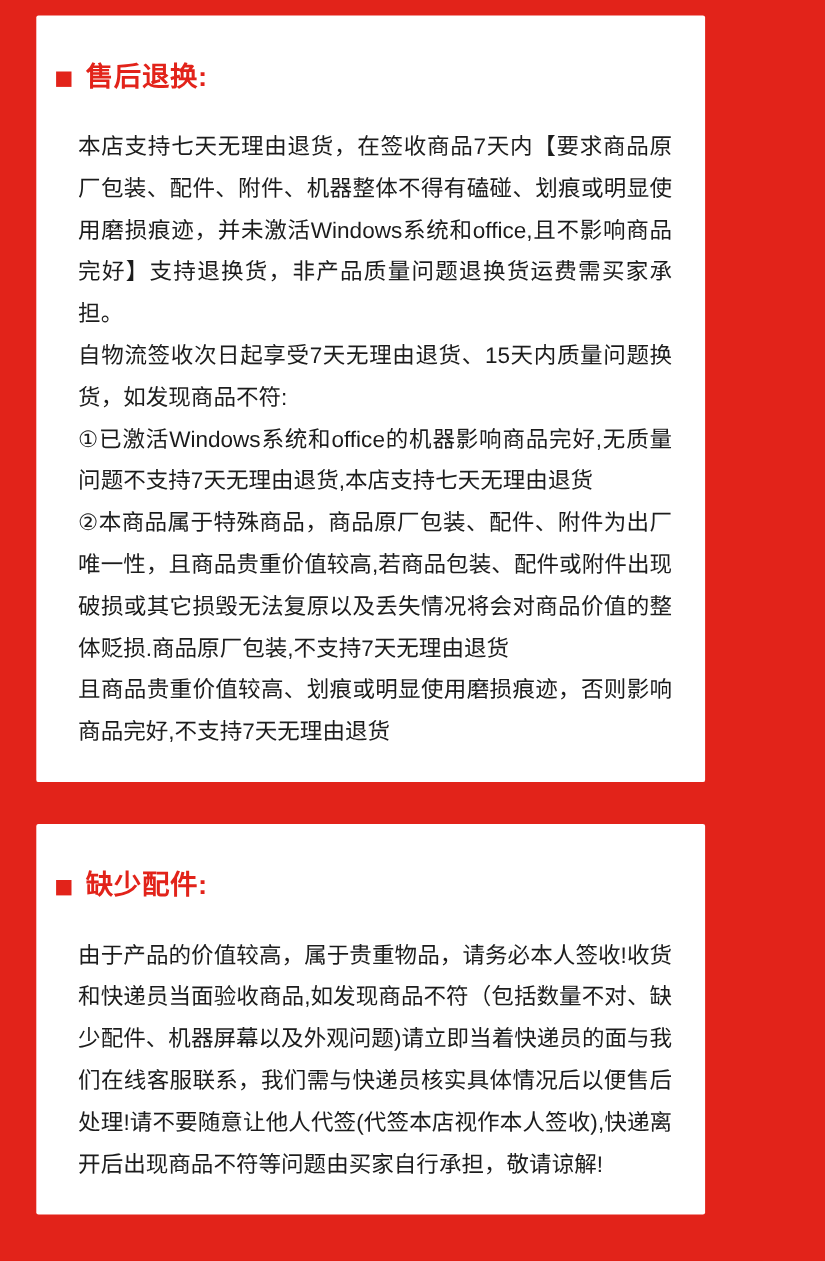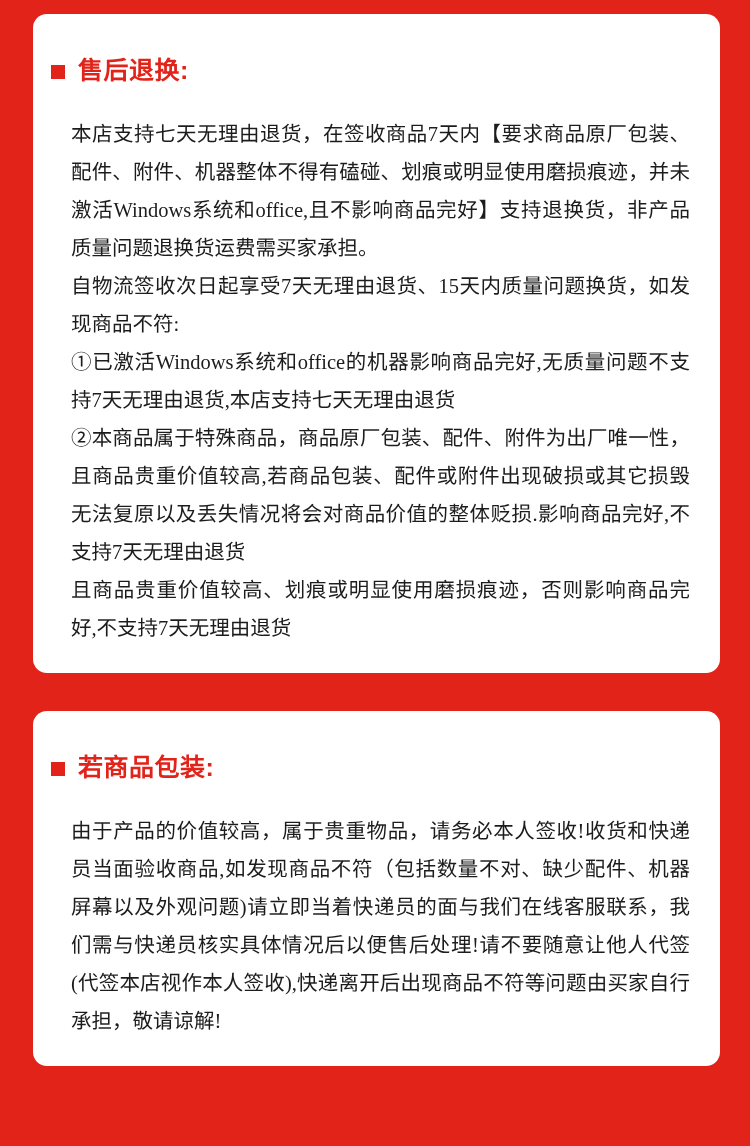--- a/index.html
+++ b/index.html
@@ -20,24 +20,24 @@
     min-height: 1146px;
     background: #e2231a;
     box-sizing: border-box;
     padding: 14px 30px 14px 33px;
     display: flex;
     flex-direction: column;
     gap: 38px;
   }
   .card {
     background: #ffffff;
-    border-radius: 14px;
+    border-radius: 2px;
     box-sizing: border-box;
     padding: 22px 28px 26px 18px;
-    width: 687px;
+    width: 608px;
   }
   .card-header {
     display: flex;
     align-items: center;
     gap: 13px;
     margin: 0 0 10px 0;
     padding-left: 0px;
   }
   .bullet-square {
     width: 14px;
@@ -61,48 +61,47 @@
   }
   .para {
     color: #1c1c1c;
     font-size: 20.5px;
     line-height: 38px;
     margin: 0;
     text-align: justify;
     text-justify: inter-ideograph;
     letter-spacing: 0px;
     word-break: break-all;
-    font-family: Liberation Serif, serif;
   }
   .para + .para {
     margin-top: 0px;
   }
 </style>
 </head>
 <body>
 
 <div class="page">
 
   <section class="card">
     <div class="card-header">
       <span class="bullet-square"></span>
       <h2 class="card-title">售后退换:</h2>
     </div>
     <div class="card-body">
       <p class="para">本店支持七天无理由退货，在签收商品7天内【要求商品原厂包装、配件、附件、机器整体不得有磕碰、划痕或明显使用磨损痕迹，并未激活Windows系统和office,且不影响商品完好】支持退换货，非产品质量问题退换货运费需买家承担。</p>
       <p class="para">自物流签收次日起享受7天无理由退货、15天内质量问题换货，如发现商品不符:</p>
       <p class="para">①已激活Windows系统和office的机器影响商品完好,无质量问题不支持7天无理由退货,本店支持七天无理由退货</p>
-      <p class="para">②本商品属于特殊商品，商品原厂包装、配件、附件为出厂唯一性，且商品贵重价值较高,若商品包装、配件或附件出现破损或其它损毁无法复原以及丢失情况将会对商品价值的整体贬损.影响商品完好,不支持7天无理由退货</p>
+      <p class="para">②本商品属于特殊商品，商品原厂包装、配件、附件为出厂唯一性，且商品贵重价值较高,若商品包装、配件或附件出现破损或其它损毁无法复原以及丢失情况将会对商品价值的整体贬损.商品原厂包装,不支持7天无理由退货</p>
       <p class="para">且商品贵重价值较高、划痕或明显使用磨损痕迹，否则影响商品完好,不支持7天无理由退货</p>
     </div>
   </section>
 
   <section class="card">
     <div class="card-header">
       <span class="bullet-square"></span>
-      <h2 class="card-title">若商品包装:</h2>
+      <h2 class="card-title">缺少配件:</h2>
     </div>
     <div class="card-body">
       <p class="para">由于产品的价值较高，属于贵重物品，请务必本人签收!收货和快递员当面验收商品,如发现商品不符（包括数量不对、缺少配件、机器屏幕以及外观问题)请立即当着快递员的面与我们在线客服联系，我们需与快递员核实具体情况后以便售后处理!请不要随意让他人代签(代签本店视作本人签收),快递离开后出现商品不符等问题由买家自行承担，敬请谅解!</p>
     </div>
   </section>
 
 </div>
 
 </body></html>

